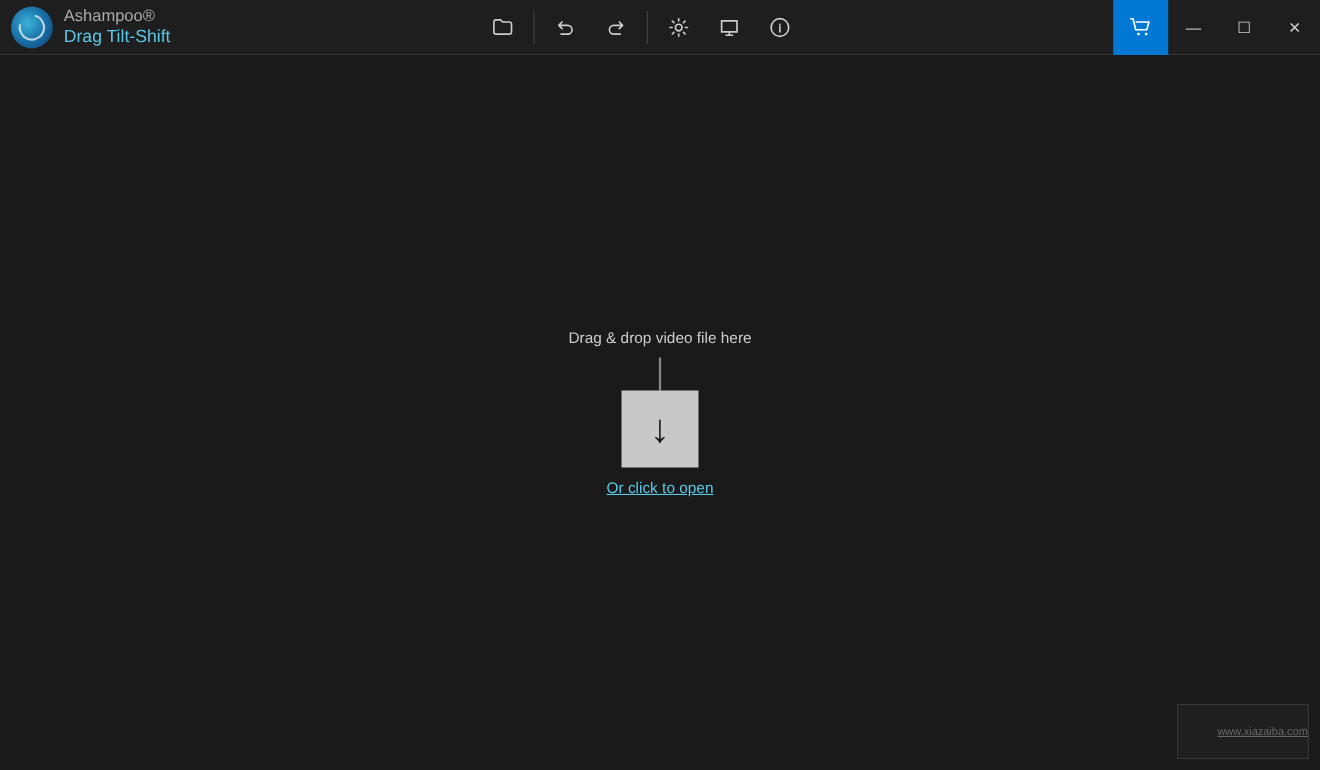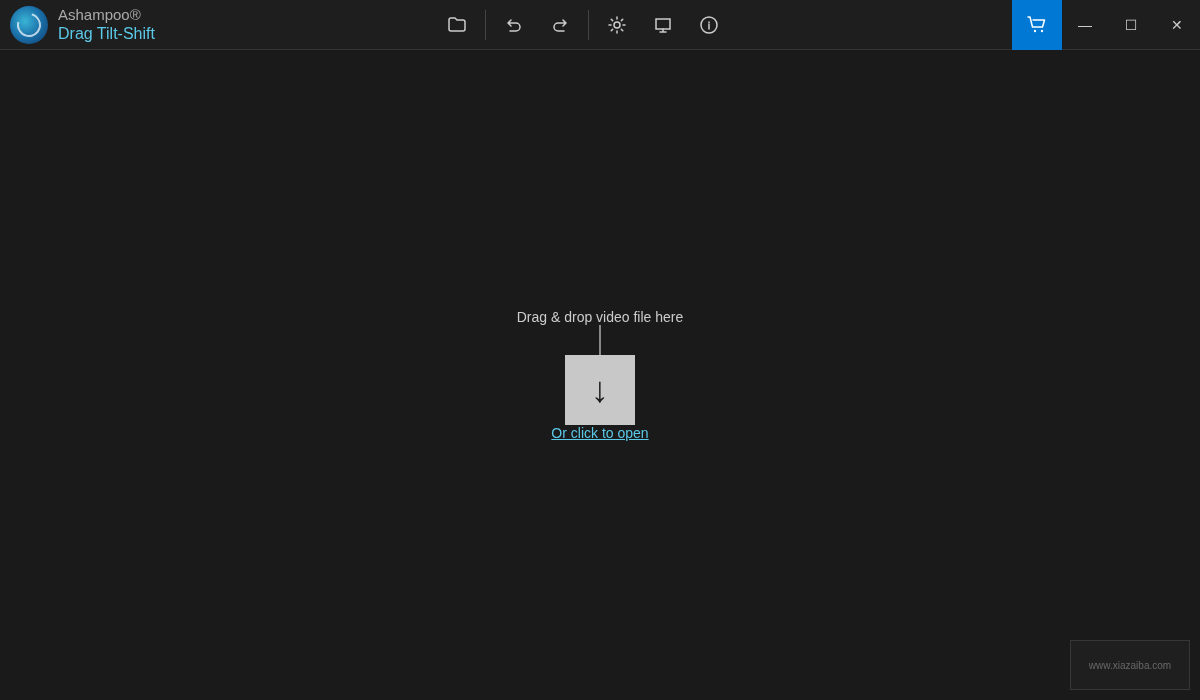--- a/index.html
+++ b/index.html
@@ -145,20 +145,21 @@
       justify-content: center;
       flex-direction: column;
       position: relative;
     }
 
     
     .drop-zone-container {
       display: flex;
       flex-direction: column;
       align-items: center;
+      gap: 10px;
     }
 
     .drag-drop-label {
       color: #ccc;
       font-size: 14px;
       text-align: center;
     }
 
     .drop-icon-wrapper {
       display: flex;
@@ -205,24 +206,25 @@
       opacity: 0.7;
     }
 
     .watermark-img {
       width: 120px;
       height: 50px;
       background: #222;
       border: 1px solid #444;
       display: flex;
       align-items: center;
-      justify-content: center;
+      justify-content: flex-end;
       font-size: 10px;
       color: #888;
       font-family: Arial, sans-serif;
+      text-decoration: underline;
     }
   </style>
 </head>
 <body>
 
 <div class="title-bar">
   <div class="title-bar-left">
     <div class="app-logo"></div>
     <div class="app-title-block">
       <span class="app-brand">Ashampoo®</span>

